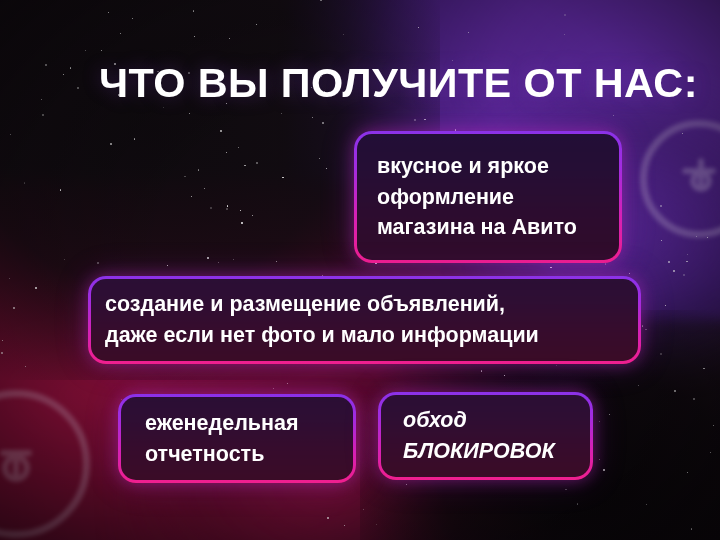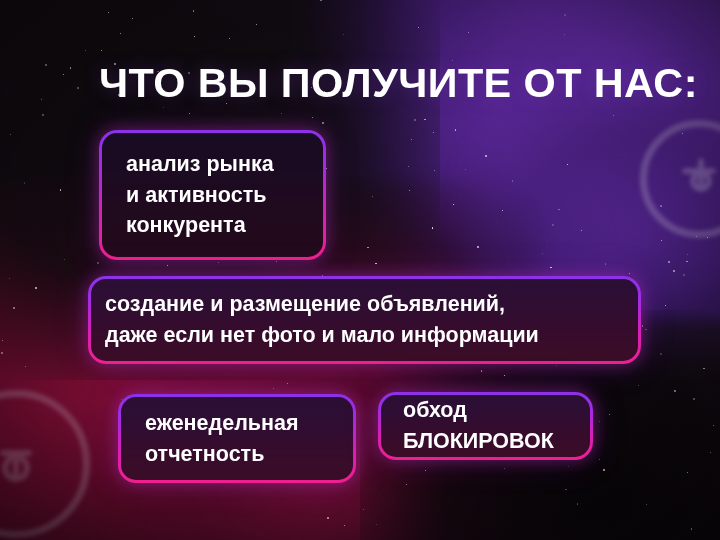--- a/index.html
+++ b/index.html
@@ -180,21 +180,21 @@
 
   #box-design      { left: 354px; top: 131px; width: 268px; height: 132px; }
   #box-design .nbox-text   { font-size: 21.5px; line-height: 1.42; padding-left: 20px; }
 
   #box-listings    { left: 88px;  top: 276px; width: 553px; height: 88px; }
   #box-listings .nbox-text { font-size: 21.5px; line-height: 1.45; padding-left: 14px; }
 
   #box-report      { left: 118px; top: 394px; width: 238px; height: 89px; }
   #box-report .nbox-text   { font-size: 21.5px; line-height: 1.42; padding-left: 24px; }
 
-  #box-bypass      { left: 378px; top: 392px; width: 215px; height: 68px; }
+  #box-bypass      { left: 378px; top: 392px; width: 215px; height: 88px; font-style: italic; }
   #box-bypass .nbox-text   { font-size: 21.5px; line-height: 1.42; padding-left: 22px; }
 
   
   .avito-logo {
     position: absolute;
     right: 9px;
     bottom: 9px;
     display: flex;
     align-items: center;
     gap: 4px;
@@ -430,28 +430,28 @@
       <svg width="52" height="52" viewBox="0 0 52 52" aria-hidden="true">
         <path d="M12 18 h28 M28 8 v28 M28 36 a8 8 0 1 0 -0.01 0" fill="none" stroke="rgba(235,225,245,0.7)" stroke-width="5.5" stroke-linecap="round"></path>
       </svg>
     </div>
   </div>
 
   <div class="bg-vignette"></div>
 
   <div class="title">ЧТО ВЫ ПОЛУЧИТЕ ОТ НАС:</div>
 
-  <div class="nbox" id="box-market">
-    <div class="nbox-inner">
-      <div class="nbox-text">анализ рынка
-и активность
-конкурента</div>
-    </div>
-  </div>
-
+
+  <div class="nbox" id="box-design">
+    <div class="nbox-inner tinted-purple">
+      <div class="nbox-text">вкусное и яркое
+оформление
+магазина на Авито</div>
+    </div>
+  </div>
 
   <div class="nbox" id="box-report">
     <div class="nbox-inner tinted">
       <div class="nbox-text">еженедельная
 отчетность</div>
     </div>
   </div>
 
   <div class="nbox" id="box-listings">
     <div class="nbox-inner tinted">

